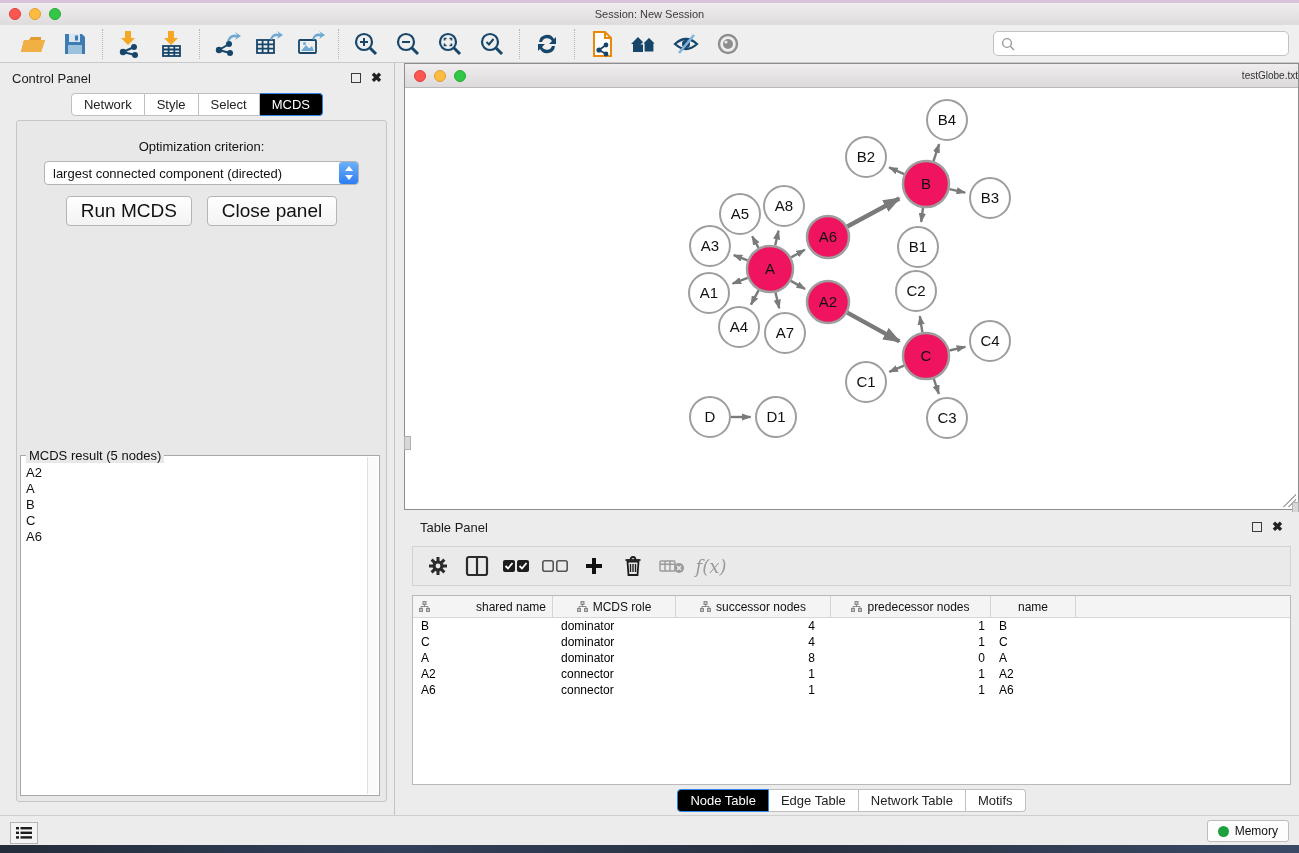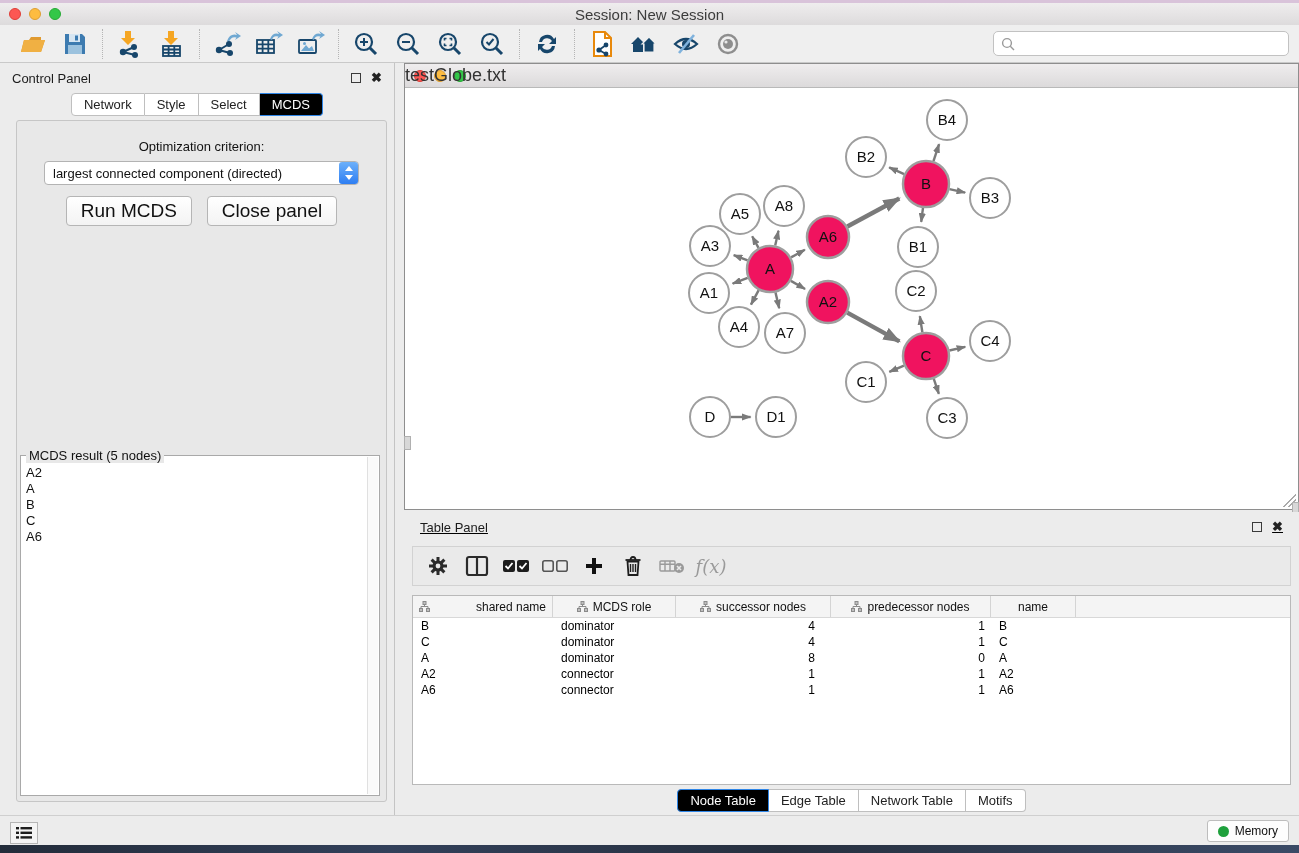--- a/index.html
+++ b/index.html
@@ -9,21 +9,21 @@
 
   
   .top-accent { position:absolute; left:0; top:0; width:100%; height:3px; background:#d9c3da; }
   .titlebar { position:absolute; left:0; top:3px; width:100%; height:22px;
               background:linear-gradient(#efedee,#dddbdc); display:flex; align-items:center; }
   .traffic { display:flex; gap:8px; margin-left:9px; }
   .tl { width:12px; height:12px; border-radius:50%; }
   .tl.red { background:#fc5753; border:1px solid #df3e38; }
   .tl.yellow { background:#fdbc40; border:1px solid #de9f33; }
   .tl.green { background:#33c748; border:1px solid #27aa35; }
-  .title-text { position:absolute; left:0; right:0; text-align:center; font-size:15px; color:#3c3c3c; }
+  .title-text { position:absolute; left:0; right:0; text-align:center; font-size:11px; color:#3c3c3c; }
 
   
   .toolbar { position:absolute; left:0; top:25px; width:100%; height:38px; background:#efefef;
              border-bottom:1px solid #c9c9c9; display:flex; align-items:center; padding-left:6px; }
   .tb-group { display:flex; align-items:center; gap:8px; padding:0 10px; }
   .tb-sep { width:1px; height:30px; border-left:1px dotted #b5b5b5; }
   .tb-btn { width:34px; height:32px; display:flex; align-items:center; justify-content:center; cursor:pointer; }
   .search-wrap { position:absolute; right:10px; top:6px; width:296px; height:25px; background:#fff;
                  border:1px solid #c2c2c2; border-radius:5px; display:flex; align-items:center; padding-left:7px; }
   .search-wrap input { border:none; outline:none; flex:1; font-size:13px; font-family:"Liberation Sans",sans-serif; background:transparent; }
@@ -64,34 +64,34 @@
   .result-legend { position:absolute; top:-8px; left:5px; background:#e8e8e8; font-size:13px; color:#111; padding:0 3px; }
   .result-list { position:absolute; inset:1px 12px 1px 1px; padding-top:8px; overflow:hidden; }
   .result-item { font-size:13px; color:#111; line-height:16px; padding-left:4px; }
   .result-scroll { position:absolute; top:1px; bottom:1px; right:1px; width:11px; background:#fafafa; border-left:1px solid #e0e0e0; }
 
   
   .net-window { position:absolute; left:404px; top:63px; width:895px; height:447px;
                 border:1px solid #8e8e8e; background:#fff; }
   .net-titlebar { height:24px; background:linear-gradient(#efedee,#dcdadb); border-bottom:1px solid #b9b9b9;
                   display:flex; align-items:center; position:relative; }
-  .net-title { position:absolute; left:0; right:0; text-align:left; font-size:18px; color:#333; }
+  .net-title { position:absolute; left:0; right:0; text-align:right; font-size:10px; color:#333; }
   .net-canvas { position:absolute; left:0; top:24px; right:0; bottom:0; background:#fff; overflow:hidden; }
   .left-grip { position:absolute; left:-1px; top:372px; width:7px; height:14px; background:#d8d8d8; border:1px solid #b0b0b0; }
   .right-grip { position:absolute; right:-1px; top:438px; width:7px; height:14px; background:#d8d8d8; border:1px solid #b0b0b0; }
   .resize-corner { position:absolute; right:2px; bottom:2px; width:13px; height:13px;
     background:
       linear-gradient(135deg, transparent 48%, #aaa 48%, #aaa 54%, transparent 54%),
       linear-gradient(135deg, transparent 68%, #aaa 68%, #aaa 74%, transparent 74%),
       linear-gradient(135deg, transparent 88%, #aaa 88%, #aaa 94%, transparent 94%);
   }
 
   
   .table-panel { position:absolute; left:404px; top:512px; width:895px; height:303px; background:#ececec; }
-  .tp-header { height:30px; display:flex; align-items:center; padding:0 16px;text-decoration:underline; }
+  .tp-header { height:30px; display:flex; align-items:center; padding:0 16px; }
   .tp-title { font-size:13px; color:#1c1c1c; flex:1; }
   .tp-toolbar { position:absolute; left:8px; right:8px; top:34px; height:40px; background:#eaeaea;
                 border:1px solid #d2d2d2; display:flex; align-items:center; gap:9px; padding-left:10px; }
   .tp-btn { width:30px; height:30px; display:flex; align-items:center; justify-content:center; cursor:pointer; }
 
   .data-table { position:absolute; left:8px; right:8px; top:83px; height:190px; background:#fff;
                 border:1px solid #b9b9b9; font-size:12px; overflow:hidden; }
   .dt-headrow { display:flex; height:22px; background:#f4f4f4; border-bottom:1px solid #d8d8d8; }
   .dt-hcell { display:flex; align-items:center; justify-content:center; gap:5px; border-right:1px solid #d4d4d4;
               color:#111; font-size:12px; position:relative; }

